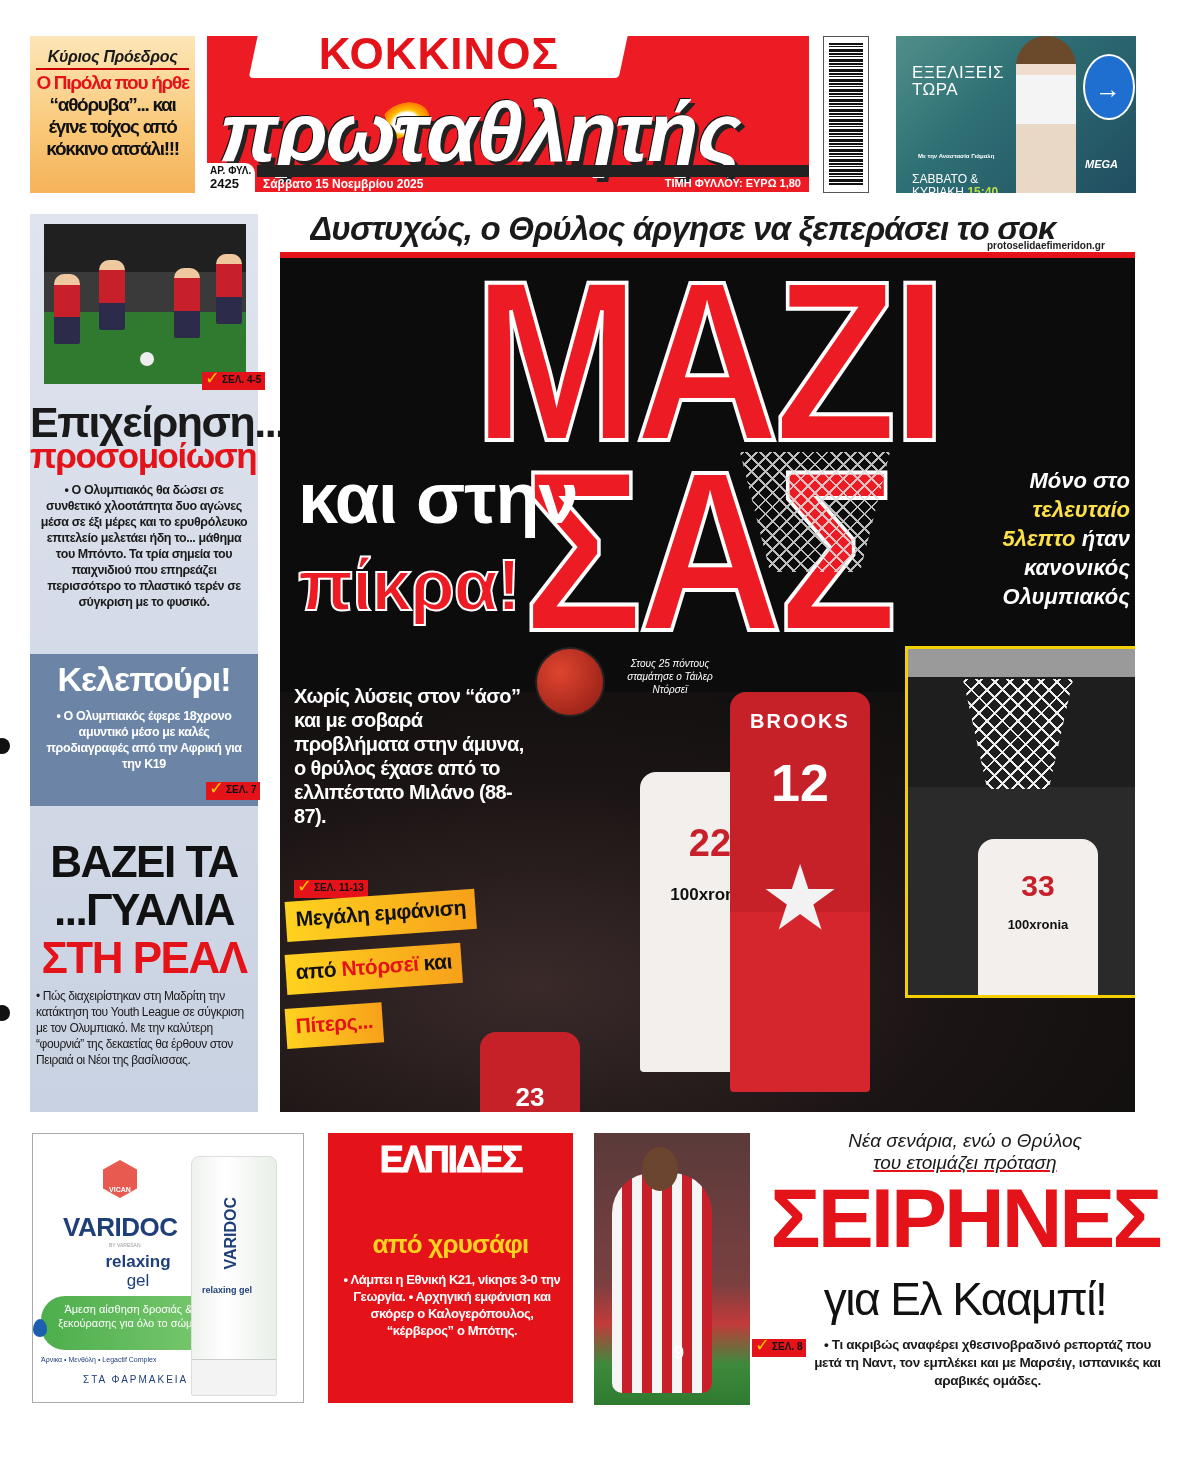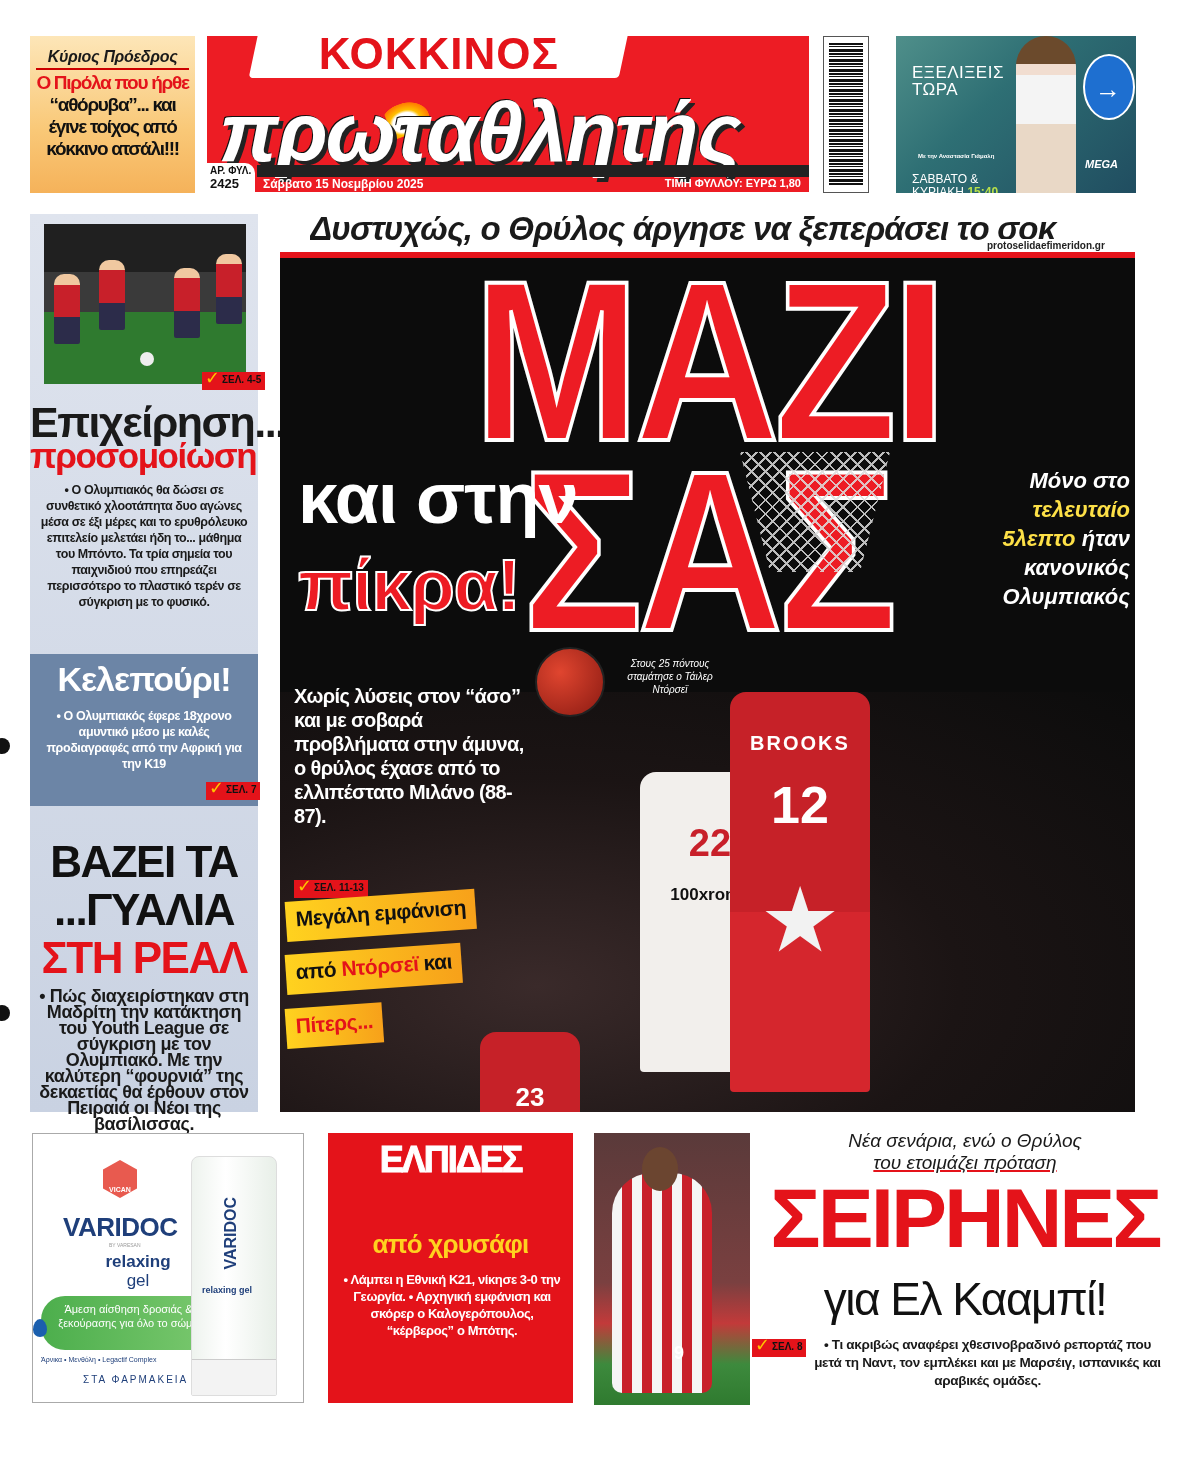--- a/index.html
+++ b/index.html
@@ -42,21 +42,21 @@
 .pagetag{position:absolute;height:18px;background:#e4131a;color:#111;font-size:10px;font-weight:bold;padding:2px 4px 0 20px;white-space:nowrap}
 .pagetag .chk{position:absolute;left:3px;top:-4px;color:#ffc400;font-size:18px;font-weight:bold;line-height:20px}
 #side .h1{position:absolute;left:0;top:184px;width:228px;text-align:right;font-size:43px;font-weight:bold;letter-spacing:-1.5px;color:#1a1a1a}
 #side .h2{position:absolute;left:0;top:222px;width:216px;text-align:right;font-size:35px;font-weight:bold;letter-spacing:-1.5px;color:#e4131a}
 #side .p1{position:absolute;left:6px;top:268px;width:216px;text-align:center;font-size:12.5px;font-weight:bold;line-height:16px;letter-spacing:-0.4px;color:#1a1a1a}
 #side .box2{position:absolute;left:0;top:440px;width:228px;height:152px;background:#6c85a6;color:#fff}
 #side .box2 .t{position:absolute;left:0;top:6px;width:228px;text-align:center;font-size:34px;font-weight:bold;letter-spacing:-1px}
 #side .box2 .p{position:absolute;left:6px;top:54px;width:216px;text-align:center;font-size:12.5px;font-weight:bold;line-height:16px;letter-spacing:-0.4px}
 #side .h3{position:absolute;left:0;top:624px;width:228px;text-align:center;font-size:44px;font-weight:bold;line-height:48px;letter-spacing:-1.5px;color:#111}
 #side .h3.red{color:#e4131a}
-#side .p3{position:absolute;left:6px;top:774px;width:216px;text-align:center;font-size:18px;font-weight:bold;line-height:16px;letter-spacing:-0.4px;color:#1a1a1a}
+#side .p3{position:absolute;left:6px;top:774px;width:216px;font-size:12px;font-weight:normal;line-height:16px;letter-spacing:-0.4px;color:#1a1a1a}
 
 #kicker{left:310px;top:210px;width:850px;font-size:33px;font-style:italic;font-weight:bold;color:#1a1a1a;letter-spacing:-0.8px;white-space:nowrap;overflow:hidden}
 #watermark{left:985px;top:239px;font-size:10px;font-weight:bold;color:#222;background:#fff;padding:1px 2px}
 #hero{left:280px;top:252px;width:855px;height:860px;background:#0c0c0c;overflow:hidden}
 #hero .redline{position:absolute;left:0;top:0;width:855px;height:6px;background:#e4131a}
 #hero .mega{position:absolute;left:0;top:14px;width:855px;text-align:center;font-size:228px;font-weight:bold;color:#ed1c24;letter-spacing:-6px;line-height:190px;-webkit-text-stroke:4px #fff;transform:scaleX(0.88);transform-origin:center top}
 #hero .crowd{position:absolute;left:0;top:440px;width:855px;height:420px;background:radial-gradient(ellipse at 30% 70%,#3a2a2a 0%,#1b1414 50%,#0c0c0c 100%)}
 #hero .kai{position:absolute;left:18px;top:205px;font-size:72px;font-weight:bold;color:#fff;letter-spacing:-1px}
 #hero .pikra{position:absolute;left:18px;top:292px;font-size:72px;font-weight:bold;color:#ed1c24;letter-spacing:-1px;-webkit-text-stroke:2px #fff}
 #hero .lede{position:absolute;left:14px;top:432px;width:240px;font-size:20px;font-weight:bold;color:#fff;line-height:24px;letter-spacing:-0.6px}
@@ -177,21 +177,21 @@
   <div class="crowd"></div>
 
   <div style="position:absolute;left:460px;top:200px;width:150px;height:120px;background:repeating-linear-gradient(45deg,transparent 0 8px,#ddd 8px 10px),repeating-linear-gradient(-45deg,transparent 0 8px,#ddd 8px 10px);clip-path:polygon(0 0,100% 0,80% 100%,20% 100%);opacity:.85"></div>
   <div style="position:absolute;left:255px;top:395px;width:70px;height:70px;border-radius:50%;background:radial-gradient(circle at 35% 35%,#e0452f,#8a1a12);border:2px solid #222"></div>
 
   <div class="jersey" style="left:360px;top:520px;width:140px;height:300px;background:#f2efec;color:#c8202a">
     <div style="font-size:38px;margin-top:50px">22</div>
     <div style="font-size:17px;color:#111;margin-top:20px">100xronia</div>
   </div>
   <div class="jersey" style="left:450px;top:440px;width:140px;height:400px;background:linear-gradient(180deg,#c62128 0 55%,#d5262d 55% 100%);color:#fff">
-    <div style="font-size:20px;margin-top:40px;letter-spacing:2px">BROOKS</div>
+    <div style="font-size:20px;margin-top:18px;letter-spacing:2px">BROOKS</div>
     <div style="font-size:52px;margin-top:20px">12</div>
     <div style="font-size:90px;margin-top:40px;color:#f2f2f2;line-height:90px">★</div>
   </div>
   <div class="jersey" style="left:200px;top:780px;width:100px;height:90px;background:#c62128;color:#fff">
     <div style="font-size:26px;margin-top:50px">23</div>
   </div>
 
   <div class="kai">και στην</div>
   <div class="pikra">πίκρα!</div>
   <div class="caption">Στους 25 πόντους σταμάτησε ο Τάιλερ Ντόρσεϊ</div>
@@ -202,20 +202,27 @@
     <div>κανονικός</div>
     <div>Ολυμπιακός</div>
   </div>
   <div class="lede">Χωρίς λύσεις στον “άσο” και με σοβαρά προβλήματα στην άμυνα, ο θρύλος έχασε από το ελλιπέστατο Μιλάνο (88-87).</div>
   <div class="pagetag" style="left:14px;top:628px"><span class="chk">✓</span><span>ΣΕΛ. 11-13</span></div>
 
   <div class="strip" style="top:650px;transform:rotate(-4deg);transform-origin:left"><span>Μεγάλη εμφάνιση</span></div>
   <div class="strip" style="top:703px;transform:rotate(-4deg);transform-origin:left"><span>από</span> <span class="r">Ντόρσεϊ</span> <span>και</span></div>
   <div class="strip" style="top:757px;transform:rotate(-4deg);transform-origin:left"><span class="r">Πίτερς...</span></div>
 
+  <div class="inset">
+    <div style="position:absolute;left:55px;top:30px;width:110px;height:110px;background:repeating-linear-gradient(45deg,transparent 0 9px,#eee 9px 11px),repeating-linear-gradient(-45deg,transparent 0 9px,#eee 9px 11px);clip-path:polygon(0 0,100% 0,78% 100%,22% 100%)"></div>
+    <div class="jersey" style="left:70px;top:190px;width:120px;height:160px;background:#f2efec;color:#c8202a">
+      <div style="font-size:30px;margin-top:30px">33</div>
+      <div style="font-size:13px;color:#111;margin-top:14px">100xronia</div>
+    </div>
+  </div>
 </div>
 
 <div id="ad2" class="abs">
   <div class="shield">VICAN</div>
   <div class="brand">VARIDOC</div>
   <div class="sub">BY VARESAN</div>
   <div class="rel">
     <div>relaxing</div>
     <div style="font-weight:normal">gel</div>
   </div>

